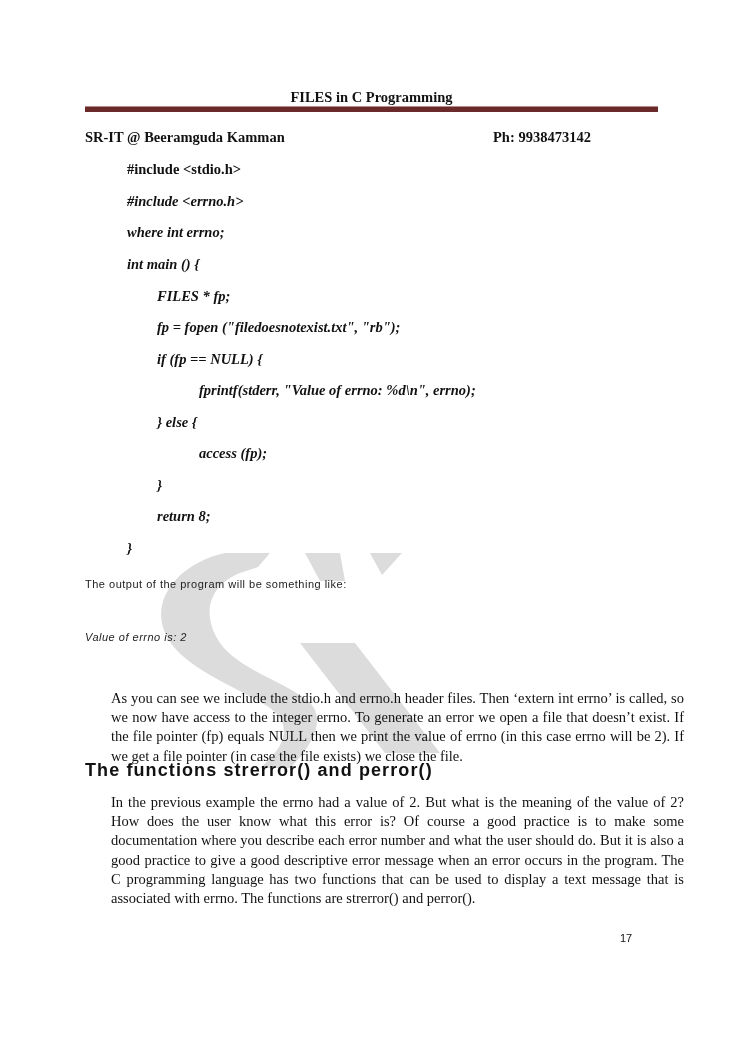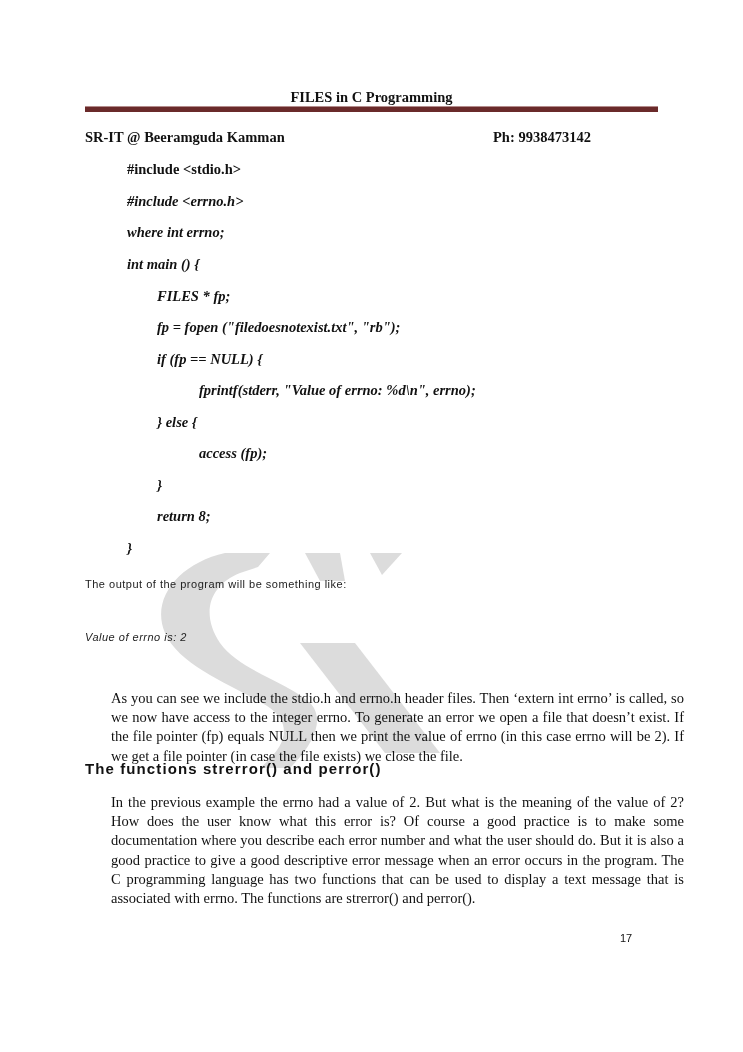--- a/index.html
+++ b/index.html
@@ -23,21 +23,21 @@
   .code-line.upright { font-style: normal; }
 
   .sans-line { position: absolute; left: 85px; font-family: "Liberation Sans", "DejaVu Sans", sans-serif;
                font-size: 11px; letter-spacing: 0.5px; color: #222; z-index: 1; }
 
   .para { position: absolute; left: 99px; width: 573px; font-size: 14.5px; line-height: 19.2px;
           text-align: justify; z-index: 1; margin: 12px; }
 
   .section-heading { position: absolute; left: 85px; top: 760px; margin: 0;
                      font-family: "Liberation Sans", "DejaVu Sans", sans-serif;
-                     font-weight: bold; font-size: 15px; letter-spacing: 1.1px; z-index: 1; }
+                     font-weight: bold; font-size: 18px; letter-spacing: 1.1px; z-index: 1; }
 
   .page-number { position: absolute; left: 620px; top: 932px;
                  font-family: "Liberation Sans", "DejaVu Sans", sans-serif; font-size: 11px; z-index: 1; }
 </style>
 </head>
 <body>
 
 <div class="page">
 
   <svg class="watermark" viewBox="0 0 320 220" xmlns="http://www.w3.org/2000/svg">

